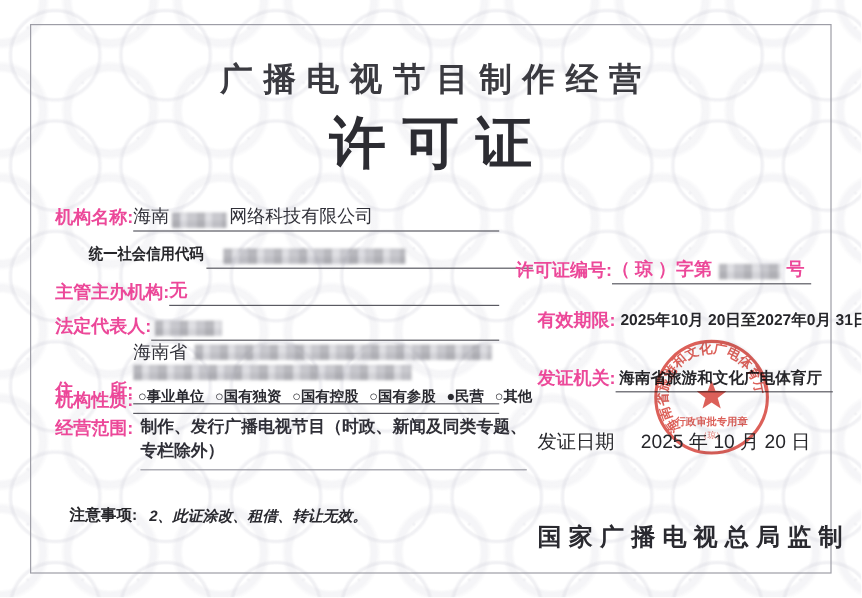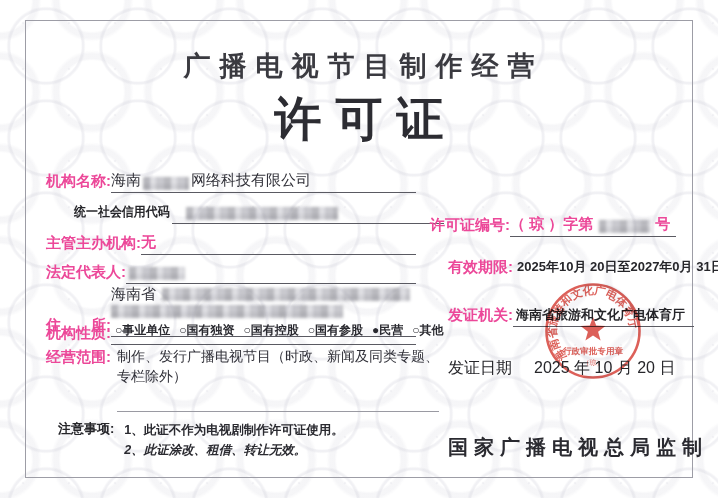--- a/index.html
+++ b/index.html
@@ -35,21 +35,21 @@
   .fill{flex:1;border-bottom:1.2px solid #5a5a62;padding-bottom:2px;display:flex;align-items:flex-end;min-width:0;}
   .fill2{flex:1;border-bottom:1.2px solid #5a5a62;padding-bottom:17px;min-width:0;}
   .blur-block{
     display:inline-block;vertical-align:-2px;height:13px;border-radius:1px;
     background:
       repeating-linear-gradient(90deg, rgba(138,138,146,.55) 0 7px, rgba(204,204,210,.5) 7px 13px, rgba(168,168,176,.55) 13px 21px),
       repeating-linear-gradient(0deg, rgba(150,150,158,.35) 0 6px, rgba(214,214,220,.35) 6px 12px);
     filter:blur(1.4px);
   }
   .opts{display:flex;gap:9px;font-size:12px;color:#2a2a30;font-weight:bold;white-space:nowrap;padding-bottom:3px;}
-  .scope-lines{flex:1;border-bottom:1.2px solid #9a9aa2;padding-bottom:24px;}
+  .scope-lines{flex:1;border-bottom:1.2px solid #9a9aa2;padding-bottom:4px;font-weight:bold;}
   .scope-line{font-family:"Liberation Serif",serif;font-size:14px;color:#303038;line-height:20px;white-space:nowrap;}
   .notes{position:absolute;left:58px;top:420px;display:flex;gap:10px;}
   .notes .lbl-n{font-weight:bold;font-size:13px;color:#26262a;}
   .note-line{font-weight:600;font-size:12.5px;color:#2a2a30;line-height:20px;white-space:nowrap;}
   .validity-val{font-size:13px;color:#26262a;white-space:nowrap;padding-bottom:3px;font-weight:600;}
   .issuer-val{font-size:13px;color:#26262a;white-space:nowrap;font-weight:bold;}
   .issue-date{position:absolute;left:448px;top:358px;font-size:16px;font-weight:normal;color:#26262a;display:flex;gap:22px;}
   .footer{position:absolute;left:448px;top:434px;font-size:20px;font-weight:bold;letter-spacing:6px;color:#2a2a30;}
   .seal{position:absolute;left:543px;top:281px;width:100px;height:100px;opacity:.88;mix-blend-mode:multiply;}
 </style>
@@ -124,21 +124,20 @@
     <span class="lbl" style="padding-top:1px;">经营范围:</span>
     <span class="scope-lines" style="margin-left:6px;">
       <span class="scope-line" style="display:block;">制作、发行广播电视节目（时政、新闻及同类专题、</span>
       <span class="scope-line" style="display:block;">专栏除外）</span>
     </span>
   </div>
 
   <div class="notes">
     <span class="lbl-n">注意事项:</span>
     <span>
-      <span class="note-line" style="display:block;">1、此证不作为电视剧制作许可证使用。</span>
       <span class="note-line" style="display:block;font-style:italic;">2、此证涂改、租借、转让无效。</span>
     </span>
   </div>
 
   <div class="field" style="left:430px;top:200px;width:246px;margin-top:15px;">
     <span class="lbl">许可证编号:</span>
     <span class="fill">
       <span class="lbl" style="padding-bottom:0;">（ 琼 ）字第</span>
       <span class="blur-block" style="width:52px;margin:0 4px 1px 6px;"></span>
       <span class="lbl" style="padding-bottom:0;">号</span>

